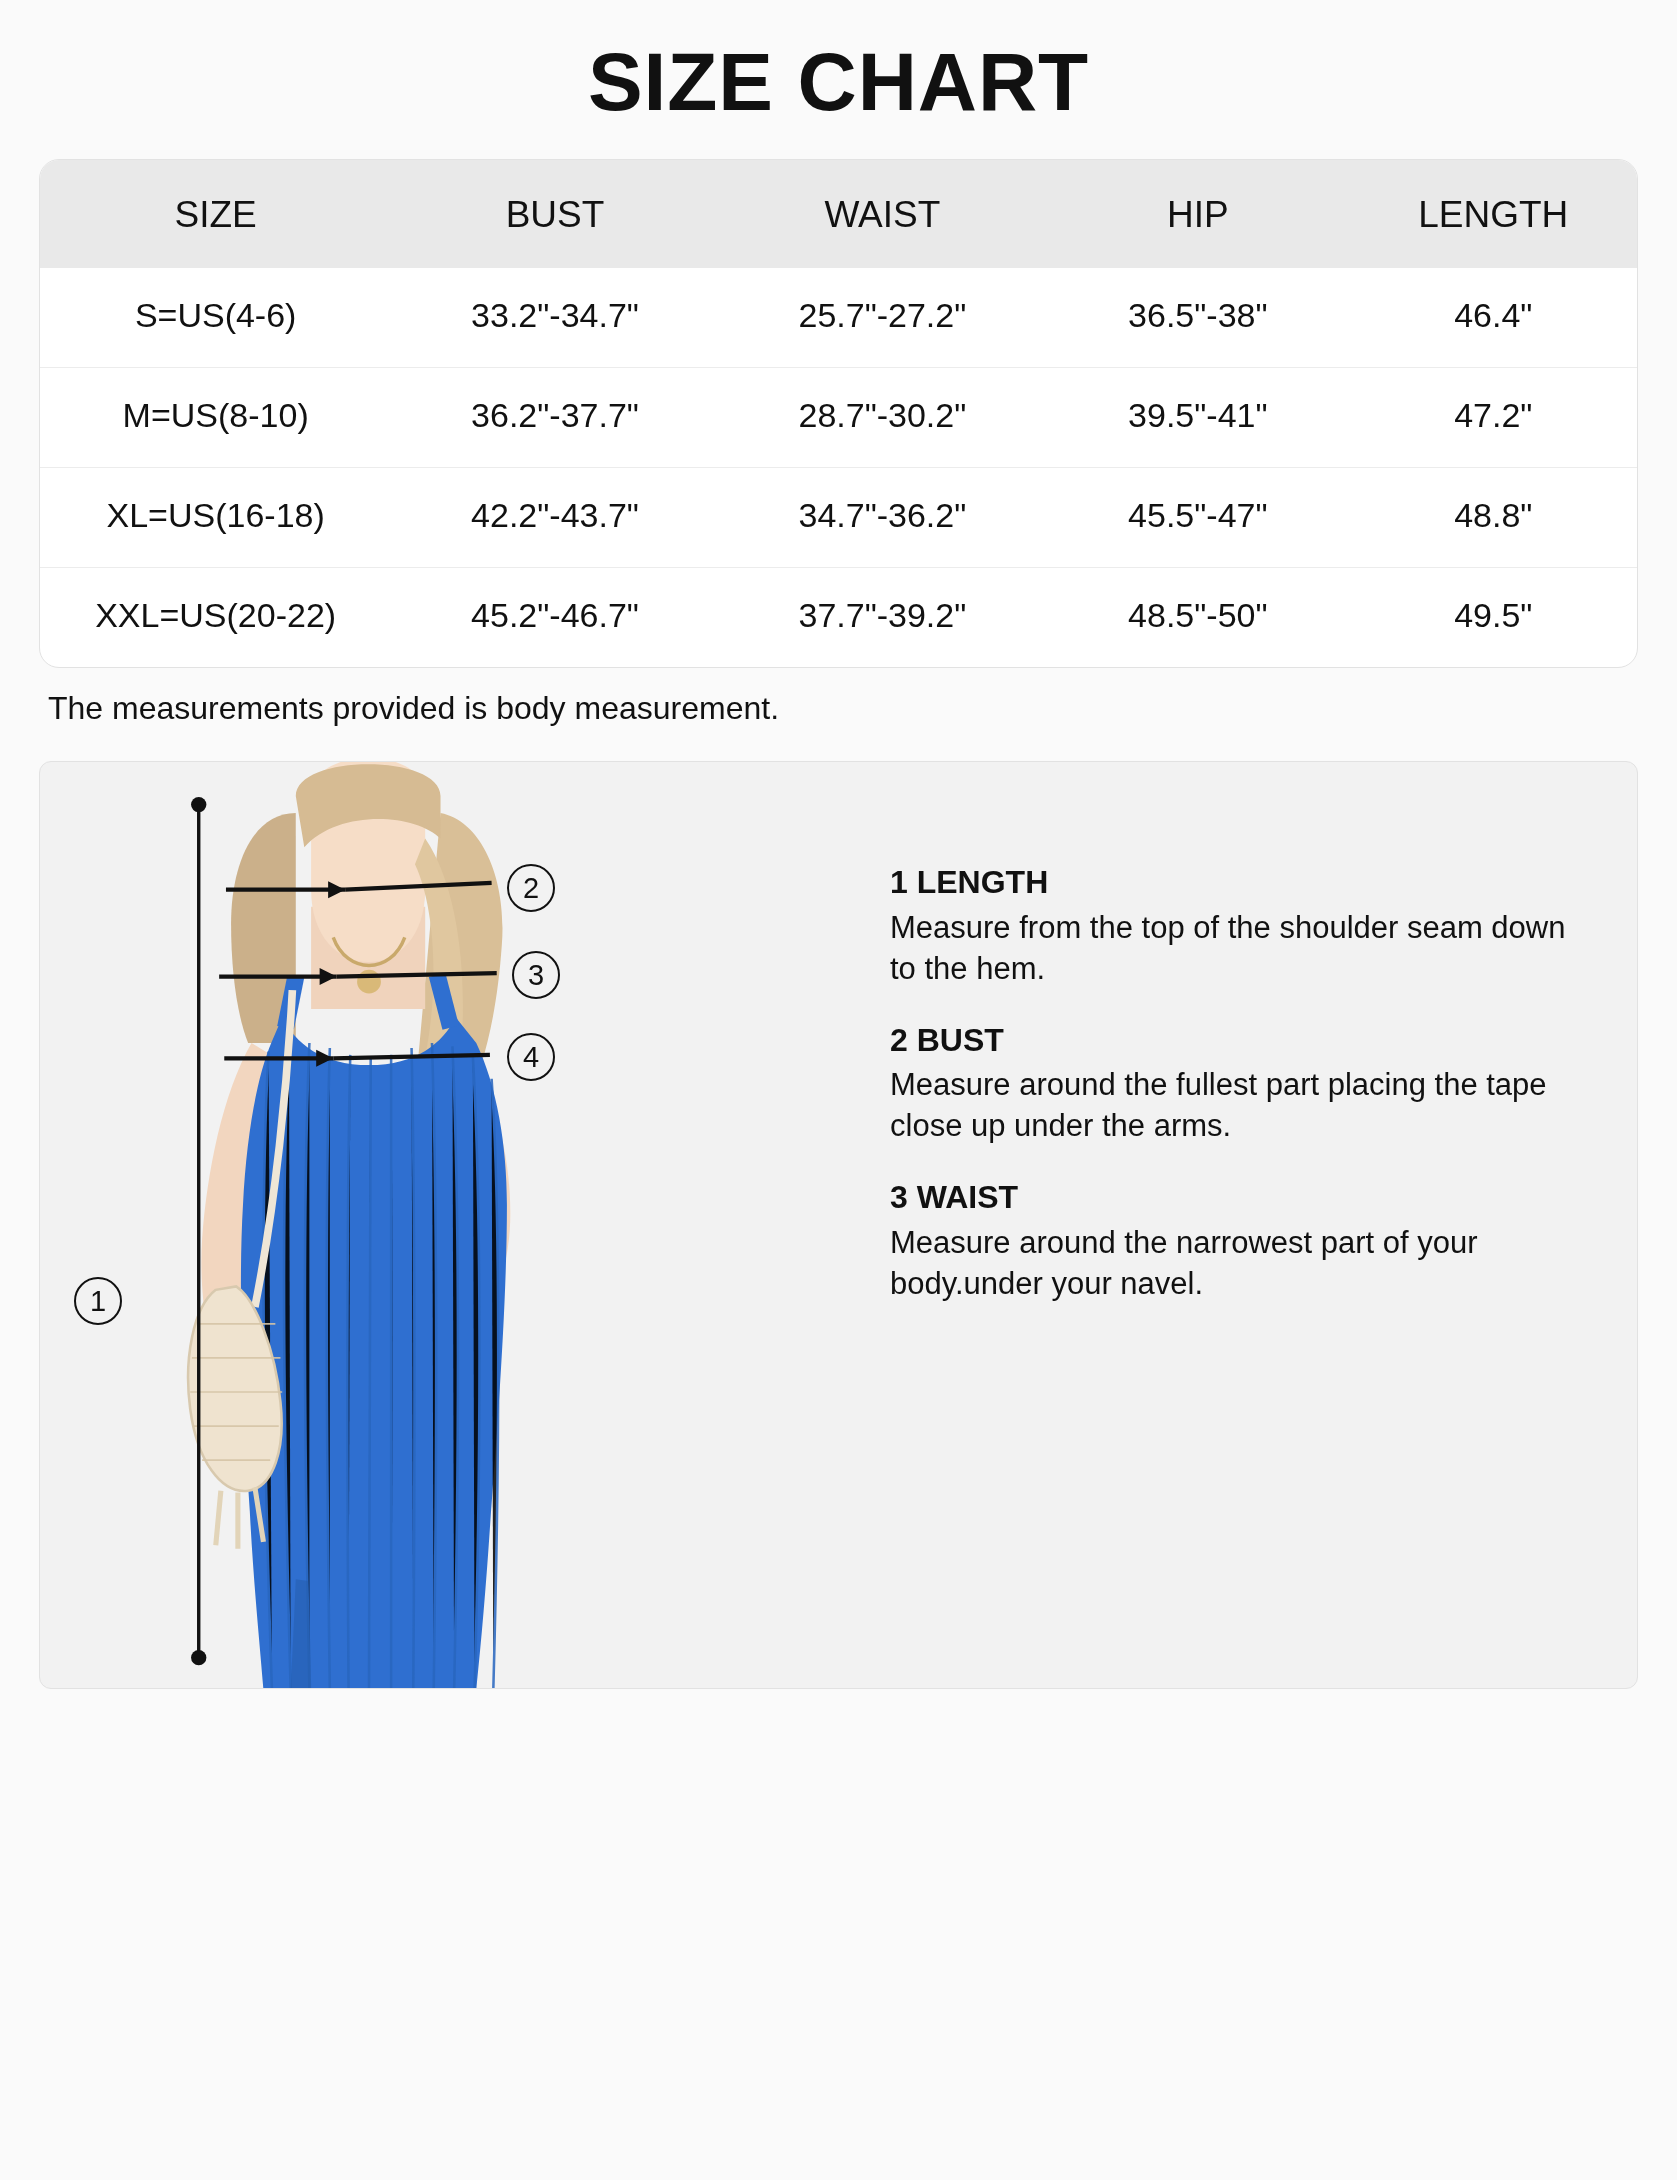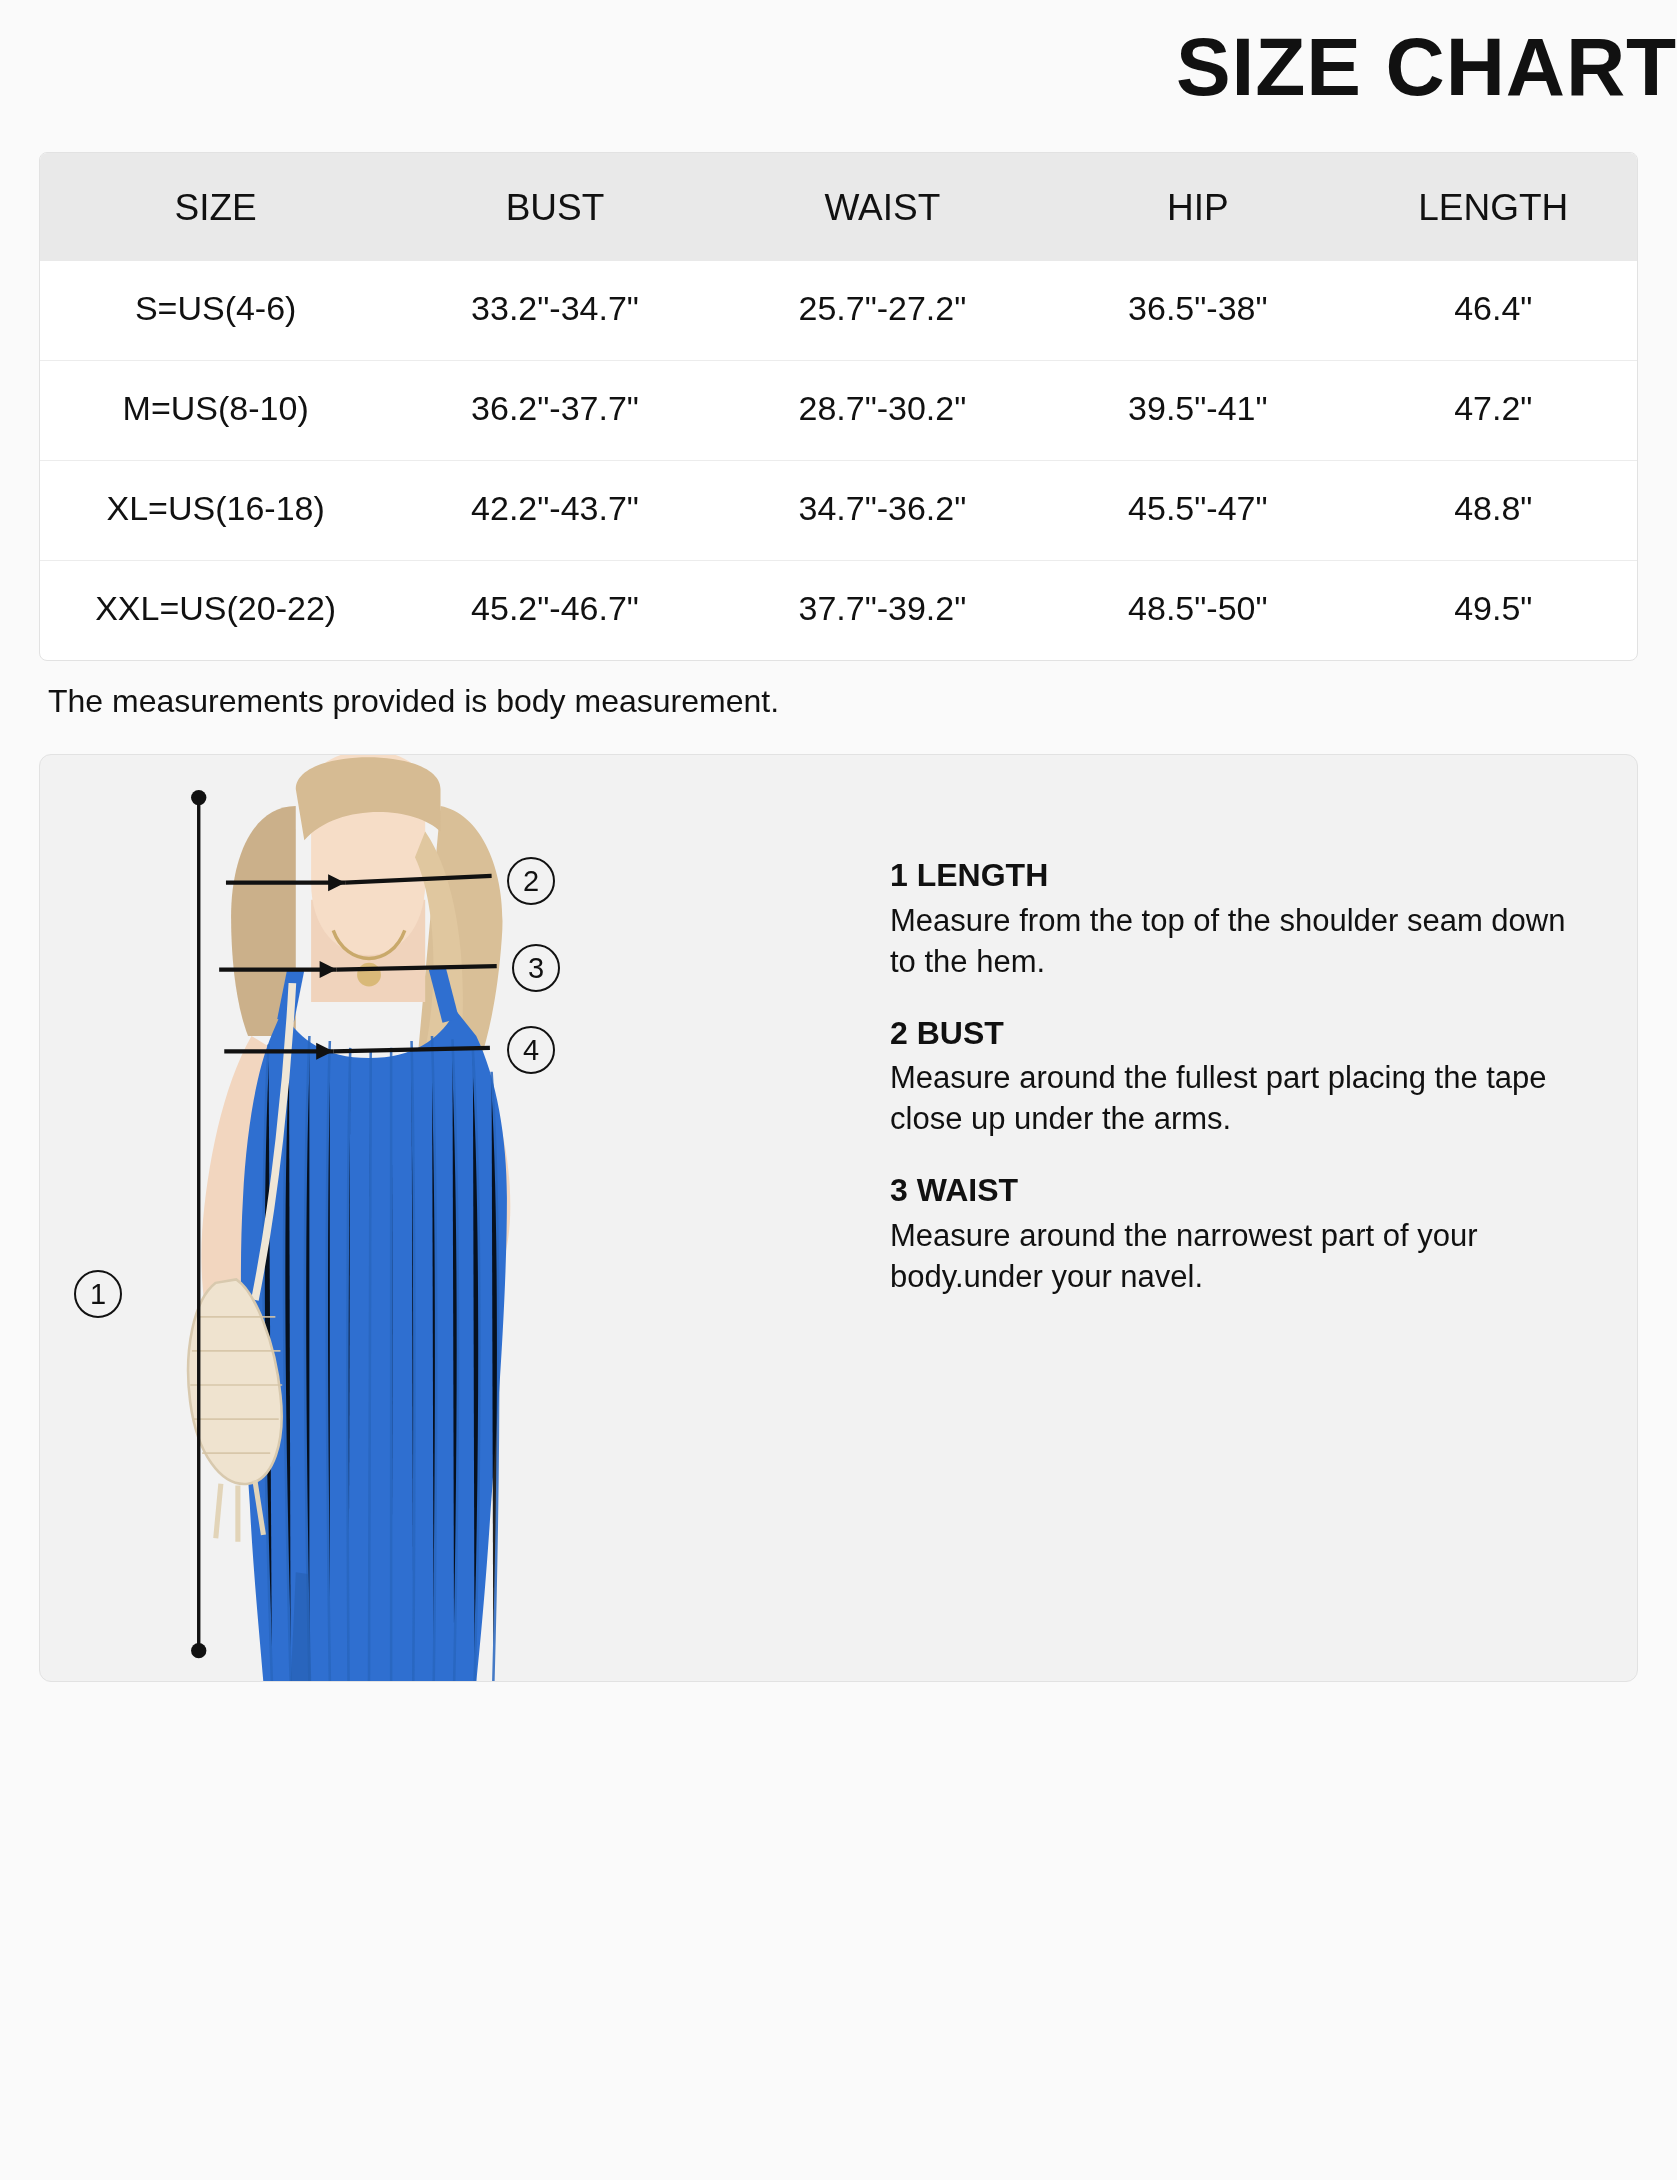--- a/index.html
+++ b/index.html
@@ -11,35 +11,35 @@
     color: #111;
   }
   .page {
     width: 1677px;
     min-height: 2181px;
     background: #fafafa;
     padding: 0;
     position: relative;
   }
   .title {
-    text-align: right;
+    text-align: center;
     font-size: 82px;
     font-weight: bold;
     letter-spacing: 0.9px;
-    padding: 20px 0 22px 0;
+    padding: 35px 0 22px 0;
     color: #111;
     font-family: "Liberation Sans", sans-serif;
   }
 
   
   .table-card {
-    margin: 16px 39px;
+    margin: 8px 39px;
     background: #fff;
     border: 0.9px solid #e2e2e2;
-    border-radius: 8px;
+    border-radius: 20px;
     overflow: hidden;
   }
   table.size-table {
     width: 100%;
     border-collapse: collapse;
     table-layout: fixed;
   }
   table.size-table thead th {
     background: #e9e9e9;
     font-size: 37px;

